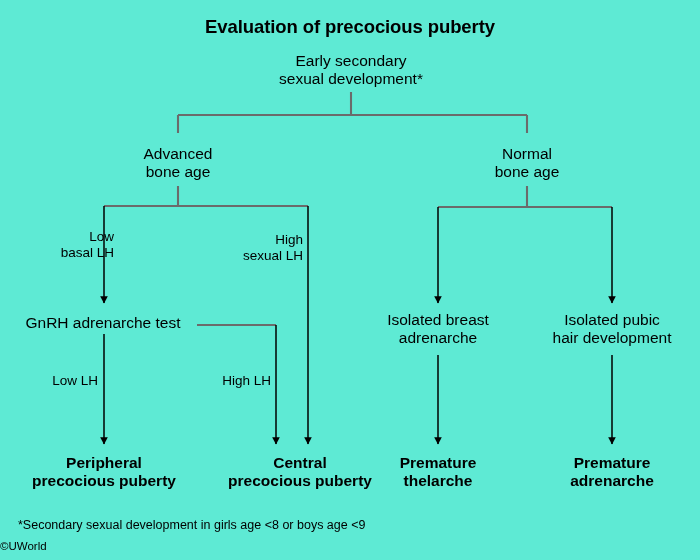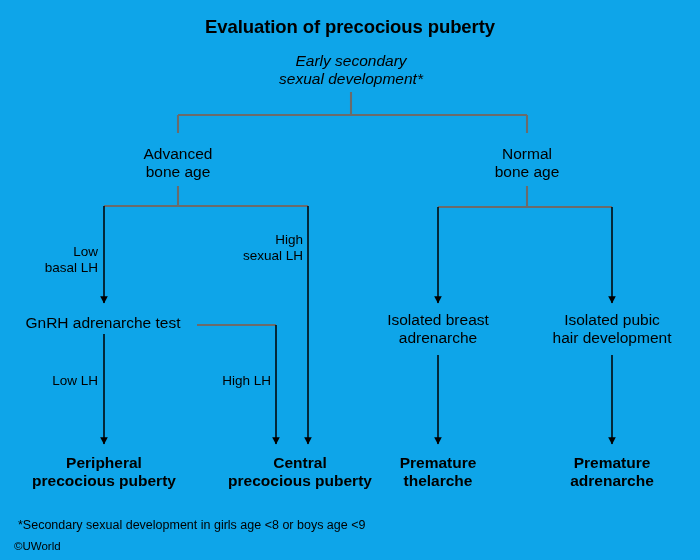--- a/index.html
+++ b/index.html
@@ -4,21 +4,21 @@
 <style>
   html, body {
     margin: 0;
     padding: 0;
     background: #ffffff;
   }
   #page {
     position: relative;
     width: 700px;
     height: 560px;
-    background: #0ea5e9;
+    background: #5eead4;
     font-family: "Liberation Sans", sans-serif;
     color: #000000;
     overflow: hidden;
   }
   svg.wires {
     position: absolute;
     left: 0;
     top: 0;
     width: 700px;
     height: 560px;
@@ -117,21 +117,21 @@
       <path d="M612,207 L612,303" marker-end="url(#arrowhead)"></path>
 
       <path d="M438,355 L438,444" marker-end="url(#arrowhead)"></path>
 
       <path d="M612,355 L612,444" marker-end="url(#arrowhead)"></path>
     </g>
   </svg>
 
   <div class="node title" style="left:0px; top:16px; width:700px;">Evaluation of precocious puberty</div>
 
-  <div class="node plain" style="left:201px; top:52px; width:300px;font-style:italic;">Early secondary
+  <div class="node plain" style="left:201px; top:52px; width:300px;">Early secondary
 sexual development*</div>
 
   <div class="node plain" style="left:78px; top:145px; width:200px;">Advanced
 bone age</div>
   <div class="node plain" style="left:427px; top:145px; width:200px;">Normal
 bone age</div>
 
   <div class="node plain" style="left:8px; top:314px; width:190px; text-align:center;">GnRH adrenarche test</div>
   <div class="node plain" style="left:348px; top:311px; width:180px;">Isolated breast
 adrenarche</div>
@@ -140,23 +140,23 @@
 
   <div class="node terminal" style="left:4px; top:454px; width:200px;">Peripheral
 precocious puberty</div>
   <div class="node terminal" style="left:200px; top:454px; width:200px;">Central
 precocious puberty</div>
   <div class="node terminal" style="left:353px; top:454px; width:170px;">Premature
 thelarche</div>
   <div class="node terminal" style="left:527px; top:454px; width:170px;">Premature
 adrenarche</div>
 
-  <div class="edge-label lab-right" style="left:0px; top:244px; width:98px;">Low
+  <div class="edge-label lab-right" style="left:0px; top:229px; width:98px;padding-left:16px;">Low
 basal LH</div>
   <div class="edge-label lab-right" style="left:204px; top:232px; width:99px;">High
 sexual LH</div>
   <div class="edge-label lab-right" style="left:0px; top:373px; width:98px;">Low LH</div>
   <div class="edge-label lab-right" style="left:172px; top:373px; width:99px;">High LH</div>
 
   <div class="footnote" style="left:18px; top:518px;">*Secondary sexual development in girls age &lt;8 or boys age &lt;9</div>
-  <div class="copyright" style="left:14px; top:540px;">©UWorld</div>
+  <div class="copyright" style="left:0; top:540px;">©UWorld</div>
 
 </div>
 
 </body></html>

